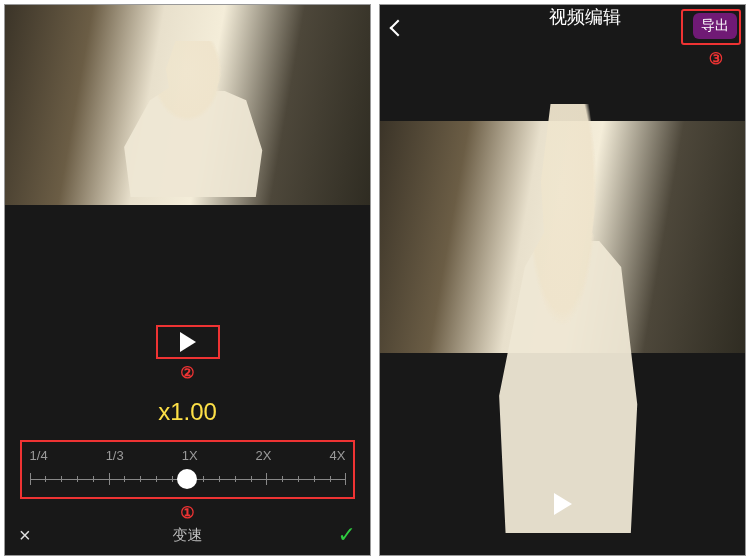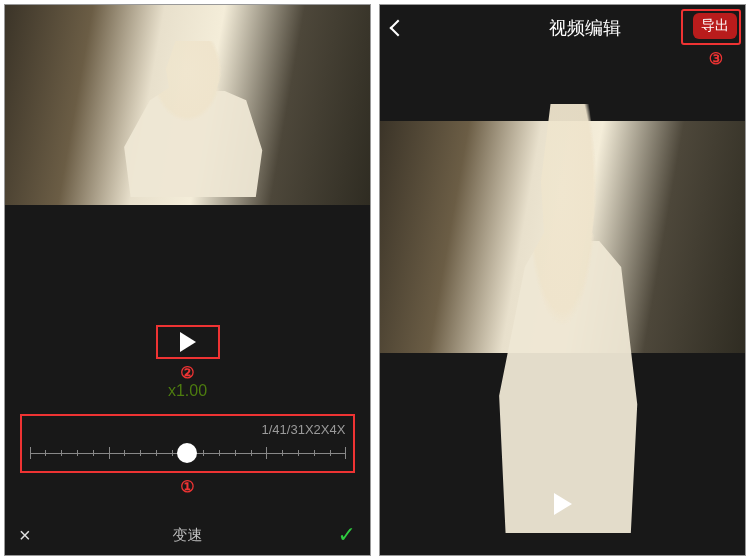--- a/index.html
+++ b/index.html
@@ -34,28 +34,28 @@
     display:flex; align-items:center; justify-content:center;
   }
   .play-tri {
     width:0; height:0;
     border-left: 16px solid #fff;
     border-top: 10px solid transparent;
     border-bottom: 10px solid transparent;
   }
   .anno-red { border:2px solid #e33; }
   .anno-num { color:#e33; font-size:16px; margin-top:4px; text-align:center; font-weight:600;}
-  .speed-label { color:#4d7c0f; font-size:16px; margin-top:0; }
+  .speed-label { color:#fde047; font-size:24px; margin-top:16px; }
   .slider-wrap {
     margin-top:14px;
     width: 92%;
     padding:6px 8px 8px 8px;
   }
   .slider-ticks-row {
-    display:flex; justify-content:flex-end;
+    display:flex; justify-content:space-between;
     color:#9a9a9a; font-size:13px; margin-bottom:6px;
   }
   .slider-track {
     position:relative; height:20px;
   }
   .slider-line {
     position:absolute; left:0; right:0; top:50%; height:1px; background:#888;
   }
   .slider-tick { position:absolute; top:4px; width:1px; height:12px; background:#888; }
   .slider-tick.small { top:7px; height:6px; }
@@ -67,32 +67,32 @@
     position:absolute; left:0; right:0; bottom:0;
     height:40px; display:flex; align-items:center; justify-content:space-between;
     padding:0 14px; color:#bfbfbf;
   }
   .left-footer .close-x { font-size:20px; color:#ddd; }
   .left-footer .check { color:#2ecc40; font-size:22px; }
   .left-footer .title { font-size:15px; color:#bfbfbf; position:absolute; left:50%; transform:translateX(-50%);font-family:Liberation Serif, serif; }
 
   
   .right .topbar {
-    height:46px; display:flex; align-items:center; justify-content:center;
+    height:46px; display:flex; justify-content:center;
     position:relative; color:#fff;padding-left:45px;
   }
   .right .back {
     position:absolute; left:12px; top:50%; transform:translateY(-50%);
     width:12px; height:12px; border-left:2px solid #fff; border-bottom:2px solid #fff;
     transform: translateY(-50%) rotate(45deg);
   }
   .right .title { font-size:18px; }
   .right .export-btn {
     position:absolute; right:8px; top:8px;
-    background:#b91c1c; color:#fff;
+    background:#701a75; color:#fff;
     padding:4px 8px; border-radius:6px; font-size:14px;
   }
   .right .video-thumb2 {
     margin-top:70px;
     width:100%; height:232px;
     background: linear-gradient(100deg,#3b3428 0%,#6b5d45 22%,#e8e0cc 40%,#f4edd9 55%,#4d473a 75%,#2f2c22 100%);
   }
   .right .play-center {
     position:absolute; left:50%; bottom:40px; transform:translateX(-50%);
   }

